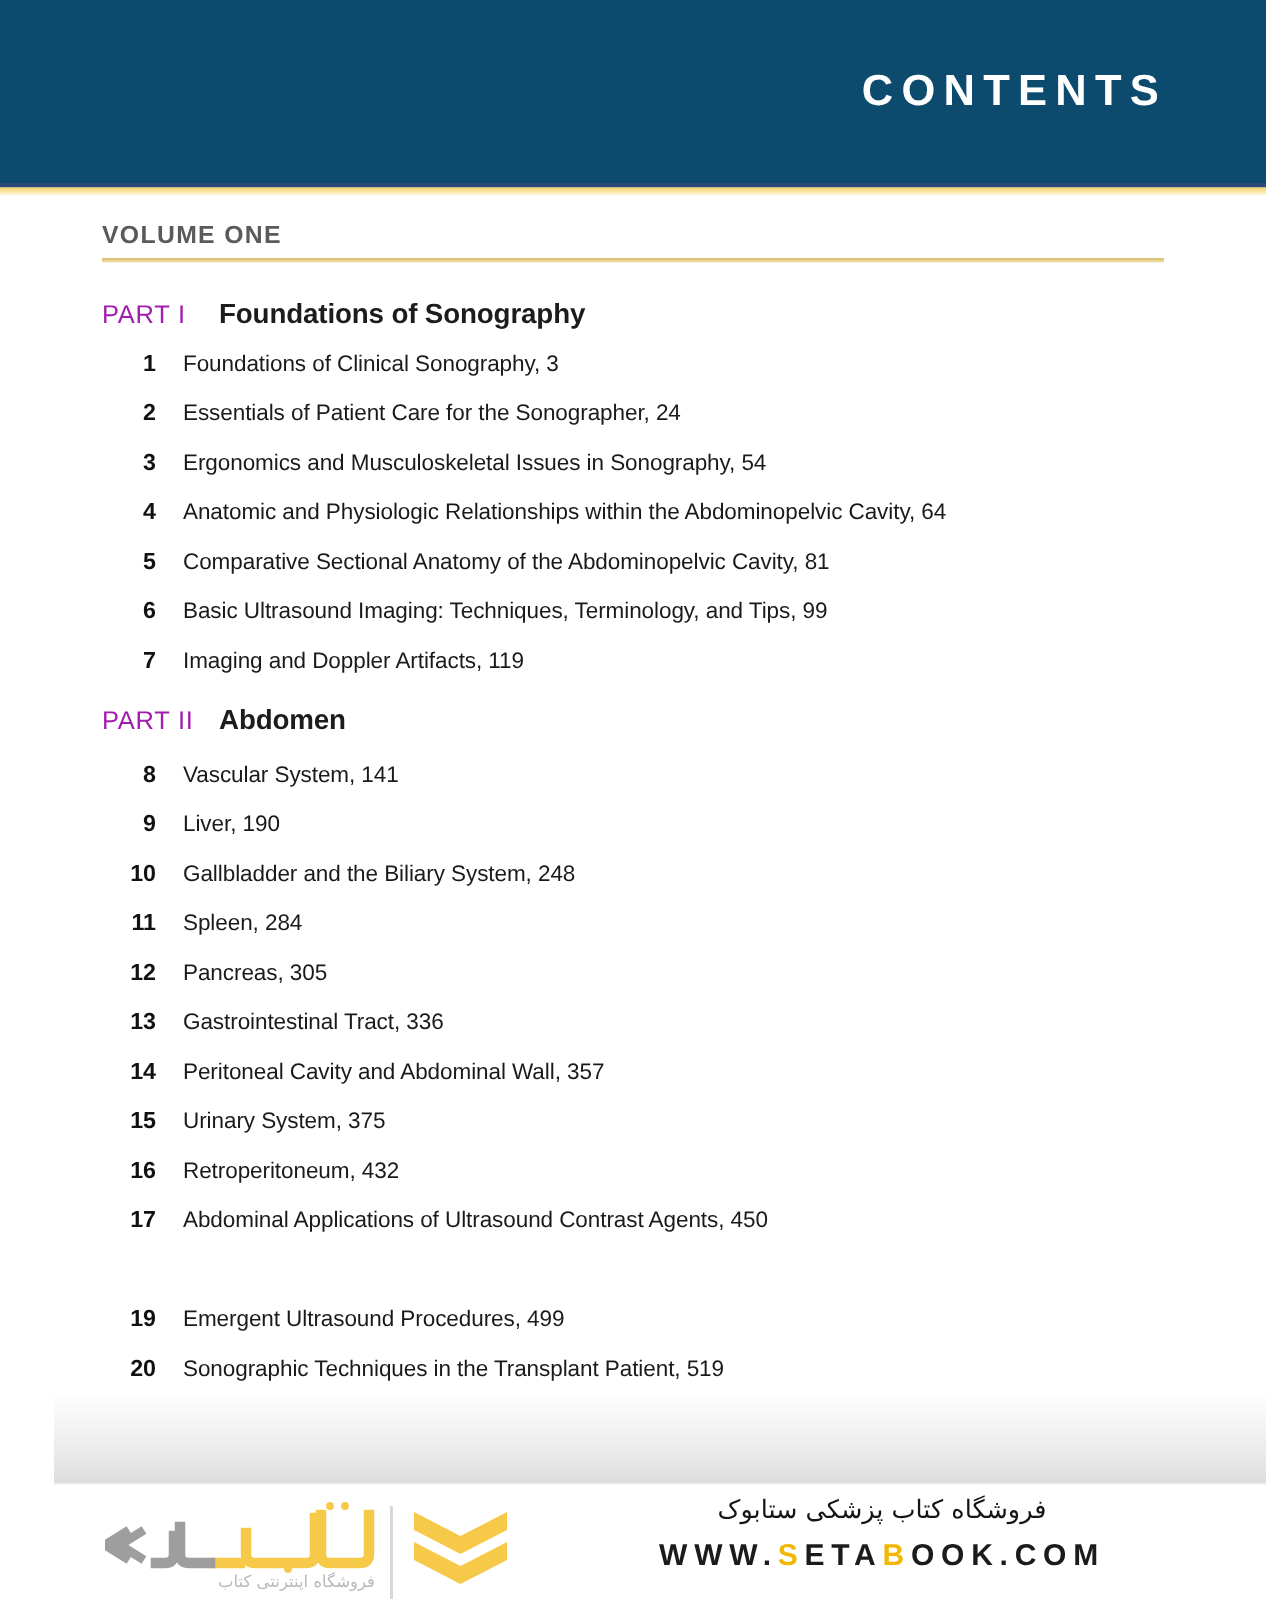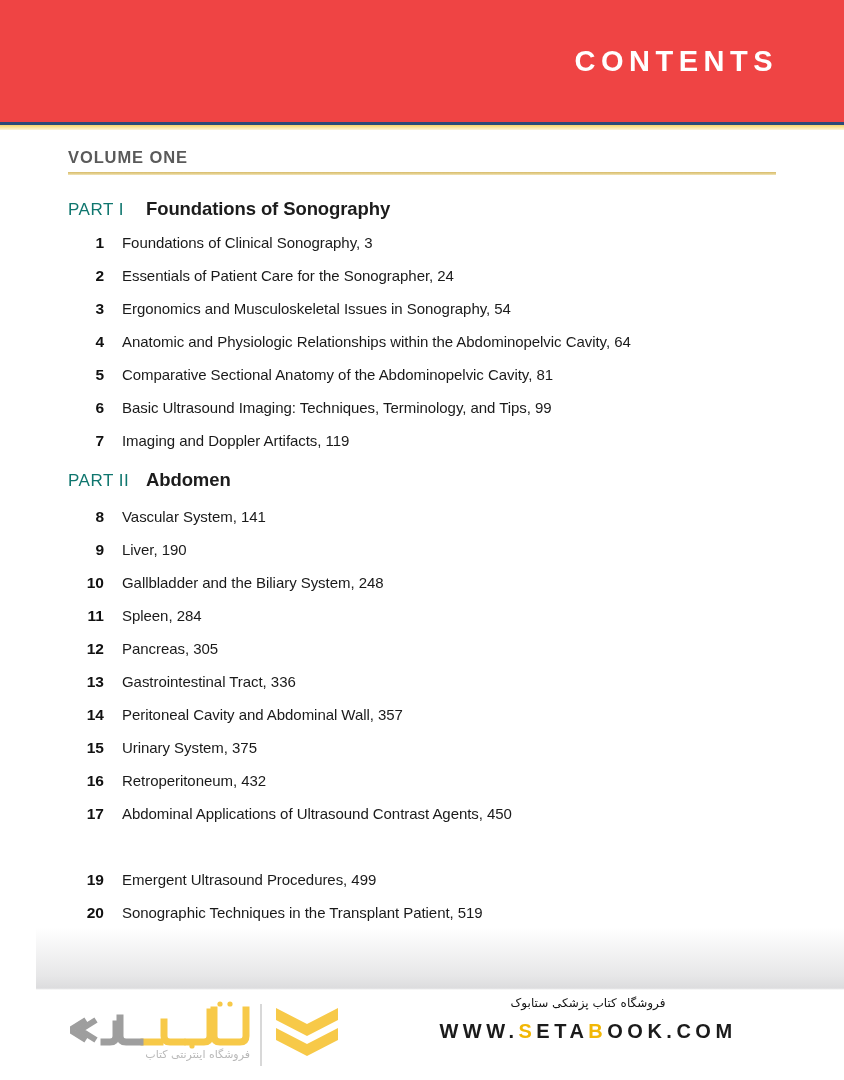--- a/index.html
+++ b/index.html
@@ -14,21 +14,21 @@
     overflow: hidden;
     position: relative;
   }
 
   
   .header-band {
     position: absolute;
     top: 0; left: 0;
     width: 844px;
     height: 122px;
-    background: #ef4444;
+    background: #0c4a6e;
     box-sizing: border-box;
   }
   .header-title {
     position: absolute;
     right: 66px;
     top: 47px;
     color: #ffffff;
     font-size: 29px;
     font-weight: bold;
     letter-spacing: 5.5px;
@@ -80,21 +80,21 @@
   }
 
   
   .part-row {
     position: absolute;
     left: 68px;
     display: flex;
     align-items: baseline;
   }
   .part-label {
-    color: #0f766e;
+    color: #a21caf;
     font-size: 17px;
     font-weight: normal;
     letter-spacing: 0.5px;
     width: 78px;
     font-family: "Liberation Sans", sans-serif;
   }
   .part-name {
     color: #1c1c1c;
     font-size: 18.5px;
     font-weight: bold;
@@ -192,21 +192,21 @@
 
   .footer-right {
     position: absolute;
     right: 46px;
     top: 6px;
     width: 420px;
     text-align: center;
   }
   .footer-fa {
     color: #151515;
-    font-size: 12px;
+    font-size: 17px;
     direction: rtl;
     font-family: "DejaVu Sans", sans-serif;
     line-height: 1.3;
   }
   .footer-url {
     margin-top: 8px;
     font-size: 20px;
     font-weight: bold;
     letter-spacing: 4.5px;
     color: #1b1b1b;

